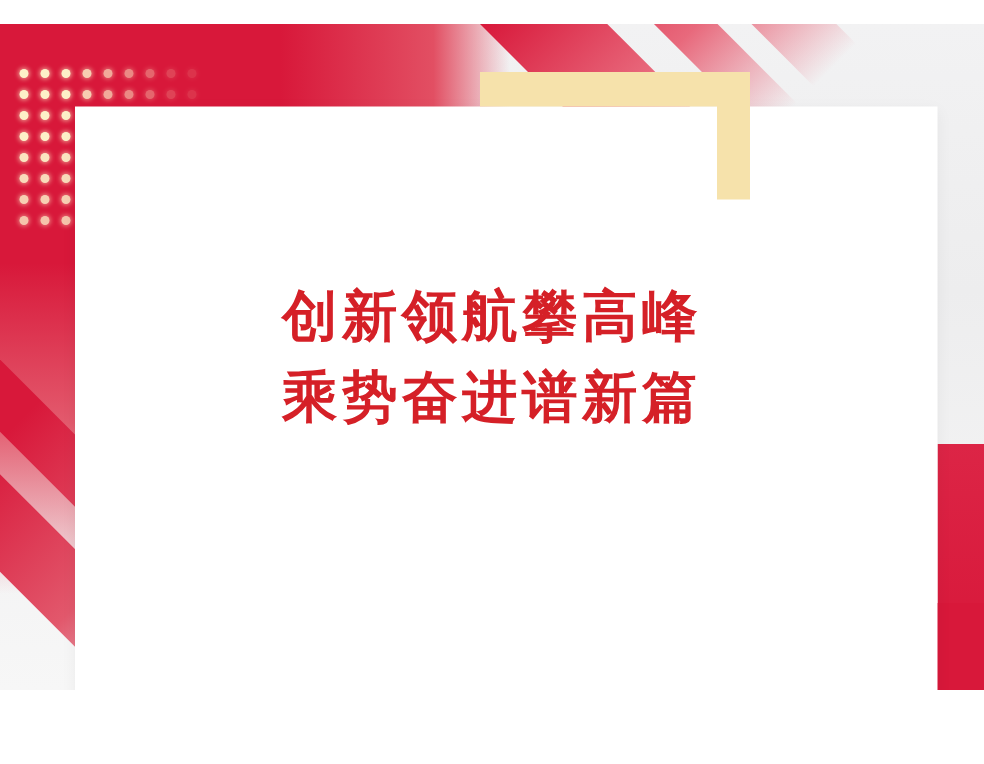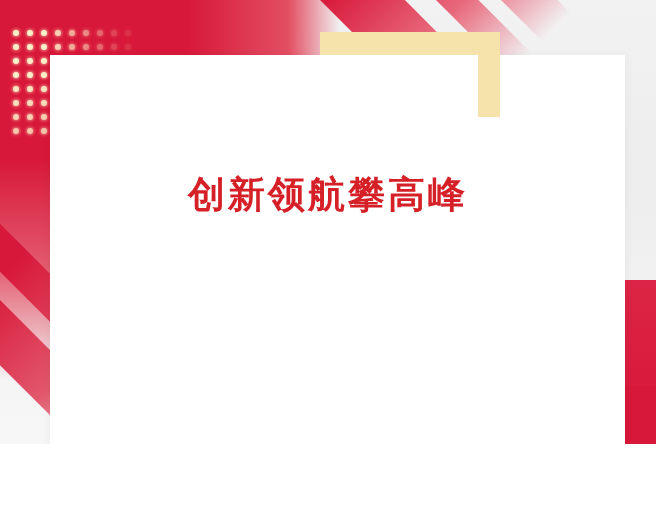--- a/index.html
+++ b/index.html
@@ -10,20 +10,21 @@
   body {
     font-family: "Liberation Sans", sans-serif;
   }
 
   #poster {
     position: relative;
     width: 656px;
     height: 444px;
     overflow: hidden;
     background: linear-gradient(180deg, #f2f2f3 0%, #ededee 40%, #f7f7f7 100%);
+    margin-top: 16px;
   }
 
   
   .tl-red {
     position: absolute;
     left: 0; top: 0;
     width: 120px; height: 380px;
     background: linear-gradient(180deg, #d8183a 0%, #d8183a 42%, #e35a6d 70%, rgba(240,240,240,0) 100%);
   }
   .tl-red-top {
@@ -256,15 +257,16 @@
   <div class="card"></div>
 
   <div class="gold-bracket">
     <div class="gb-h"></div>
     <div class="gb-v"></div>
   </div>
   <div class="gold-chip"></div>
 
   <div class="title-block">
     <div class="title-line">创新领航攀高峰</div>
+    <div class="title-line">乘势奋进谱新篇</div>
   </div>
 
 </div>
 
 </body></html>

